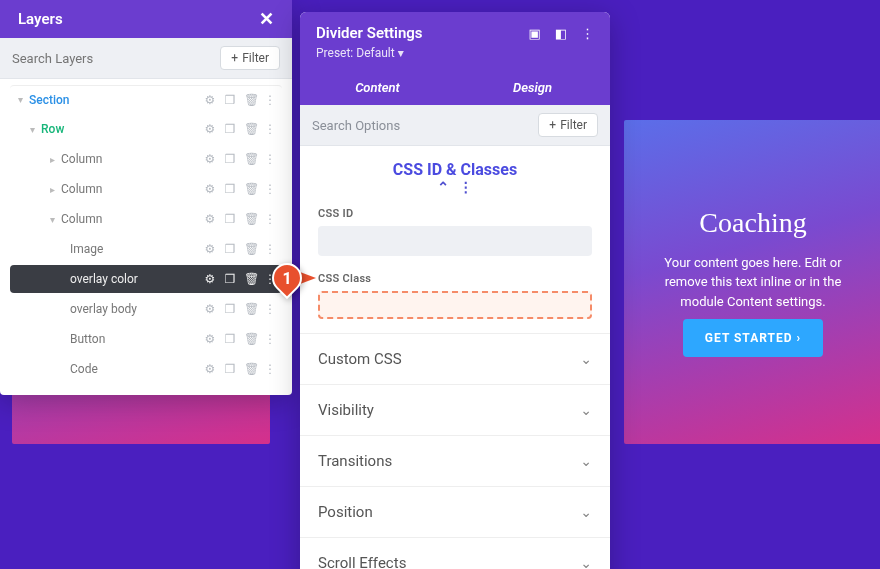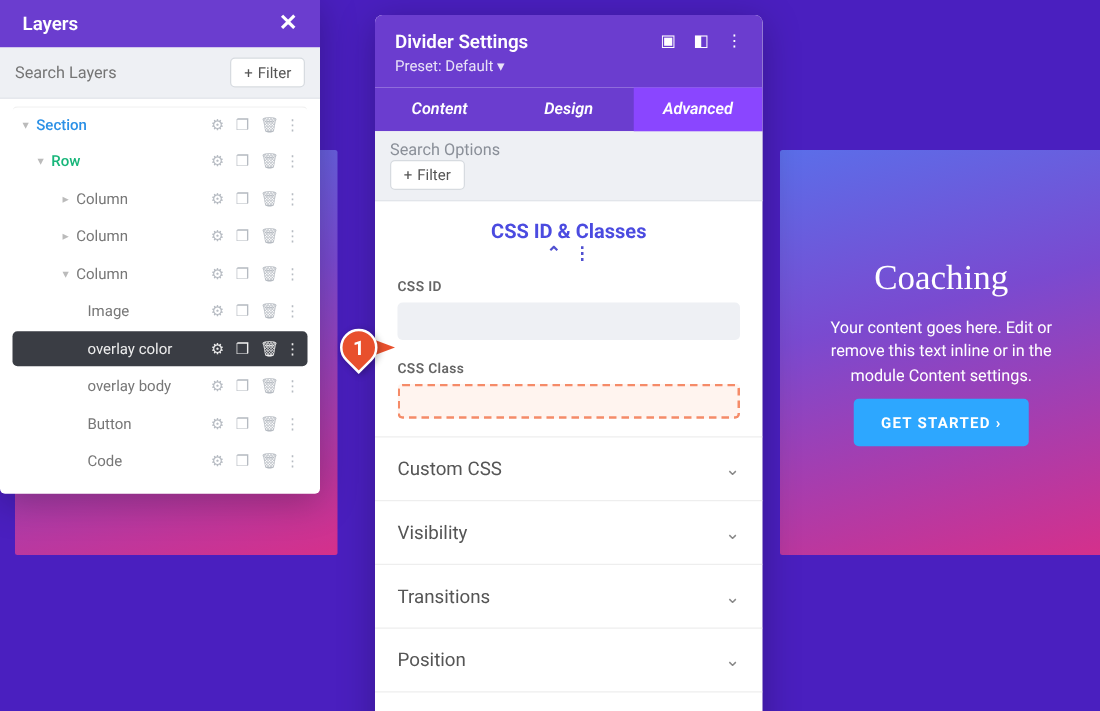--- a/index.html
+++ b/index.html
@@ -1,18 +1,18 @@
 <!DOCTYPE html>
 <html><head>
 <meta charset="utf-8">
 <style>
   *{box-sizing:border-box;margin:0;padding:0;font-family:-apple-system,BlinkMacSystemFont,"Segoe UI",Roboto,Helvetica,Arial,sans-serif;}
   body{background:#4a1fbf;width:880px;height:569px;overflow:hidden;position:relative;}
   
-  .layers{position:absolute;left:0;top:0;width:256px;background:#fff;box-shadow:0 6px 30px rgba(0,0,0,.25);border-radius:0 0 4px 4px;overflow:hidden;}
+  .layers{position:absolute;left:0;top:0;width:292px;background:#fff;box-shadow:0 6px 30px rgba(0,0,0,.25);border-radius:0 0 4px 4px;overflow:hidden;}
   .layers-header{background:#6b3dcf;color:#fff;display:flex;align-items:center;justify-content:space-between;padding:10px 18px;font-size:15px;font-weight:600;}
   .layers-header .close{cursor:pointer;font-size:18px;line-height:1;}
   .layers-search{display:flex;align-items:center;justify-content:space-between;background:#eef0f4;padding:8px 12px;border-bottom:1px solid #e2e5ea;}
   .layers-search input{flex:1;border:none;background:transparent;font-size:13px;color:#777;outline:none;}
   .filter-btn{display:flex;align-items:center;gap:4px;background:#fff;border:1px solid #d7dbe0;border-radius:4px;padding:4px 10px;font-size:12px;color:#555;cursor:pointer;}
   .tree{padding:4px 10px 10px 10px;}
   .tree-item{display:flex;align-items:center;justify-content:space-between;padding:0 6px 0 8px;border-radius:4px;height:28px;font-size:12px;color:#777;margin:2px 0;cursor:pointer;}
   .tree-item.row>.label{color:#18b67a;font-weight:500;}
   .tree-item .label{display:flex;align-items:center;gap:6px;}
   .tree-item .arrow{font-size:10px;color:#bbb;}
@@ -28,21 +28,21 @@
   
   .settings{position:absolute;left:300px;top:12px;width:310px;background:#fff;border-radius:6px 6px 0 0;box-shadow:0 6px 30px rgba(0,0,0,.25);overflow:hidden;font-size:13px;}
   .set-header{background:#6b3dcf;color:#fff;padding:12px 16px 10px 16px;}
   .set-header .title-row{display:flex;align-items:center;justify-content:space-between;}
   .set-header .title{font-size:15px;font-weight:600;}
   .set-header .hicons{display:flex;gap:14px;font-size:13px;}
   .set-header .preset{font-size:12px;margin-top:4px;opacity:.85;}
   .tabs{display:flex;background:#6b3dcf;}
   .tabs .tab{flex:1;padding:10px 0;text-align:center;color:#fff;font-size:13px;font-weight:600;cursor:pointer;font-style:italic;}
   .tabs .tab.active{background:#8a46ff;}
-  .so-row{display:flex;justify-content:space-between;align-items:flex-start;background:#eef0f4;padding:8px 12px;border-bottom:1px solid #e2e5ea;flex-direction:column;}
+  .so-row{display:flex;justify-content:space-between;align-items:center;background:#eef0f4;padding:8px 12px;border-bottom:1px solid #e2e5ea;}
   .so-row .so{color:#8a8f98;font-size:13px;}
   .section-block{padding:14px 18px;border-bottom:1px solid #eee;}
   .section-title{display:flex;align-items:center;color:#4b4be0;font-size:16px;font-weight:700;margin-bottom:12px;flex-direction:column;}
   .section-title .right{display:flex;align-items:center;gap:10px;color:#5050d0;font-size:14px;}
   .field-label{font-size:11px;color:#666;font-weight:600;margin:4px 0 6px 0;letter-spacing:.3px;}
   .text-input{background:#eef0f4;border:none;border-radius:4px;height:30px;width:100%;}
   .css-class-box{width:100%;height:28px;border:2px dashed #f58b68;border-radius:4px;background:#fff4ef;}
   .collapsed-row{display:flex;justify-content:space-between;align-items:center;padding:16px 18px;border-bottom:1px solid #eee;font-size:15px;color:#555;cursor:pointer;}
   .collapsed-row .chev{font-size:14px;color:#888;}
   
@@ -216,21 +216,20 @@
         <span>▣</span>
         <span>◧</span>
         <span>⋮</span>
       </span>
     </div>
     <div class="preset"><span>Preset: Default</span> ▾</div>
   </div>
   <div class="tabs">
     <div class="tab">Content</div>
     <div class="tab">Design</div>
-    <div class="tab active">Advanced</div>
   </div>
   <div class="so-row">
     <span class="so">Search Options</span>
     <div class="filter-btn">
       <span>+</span>
       <span>Filter</span>
     </div>
   </div>
 
   <div class="section-block">

